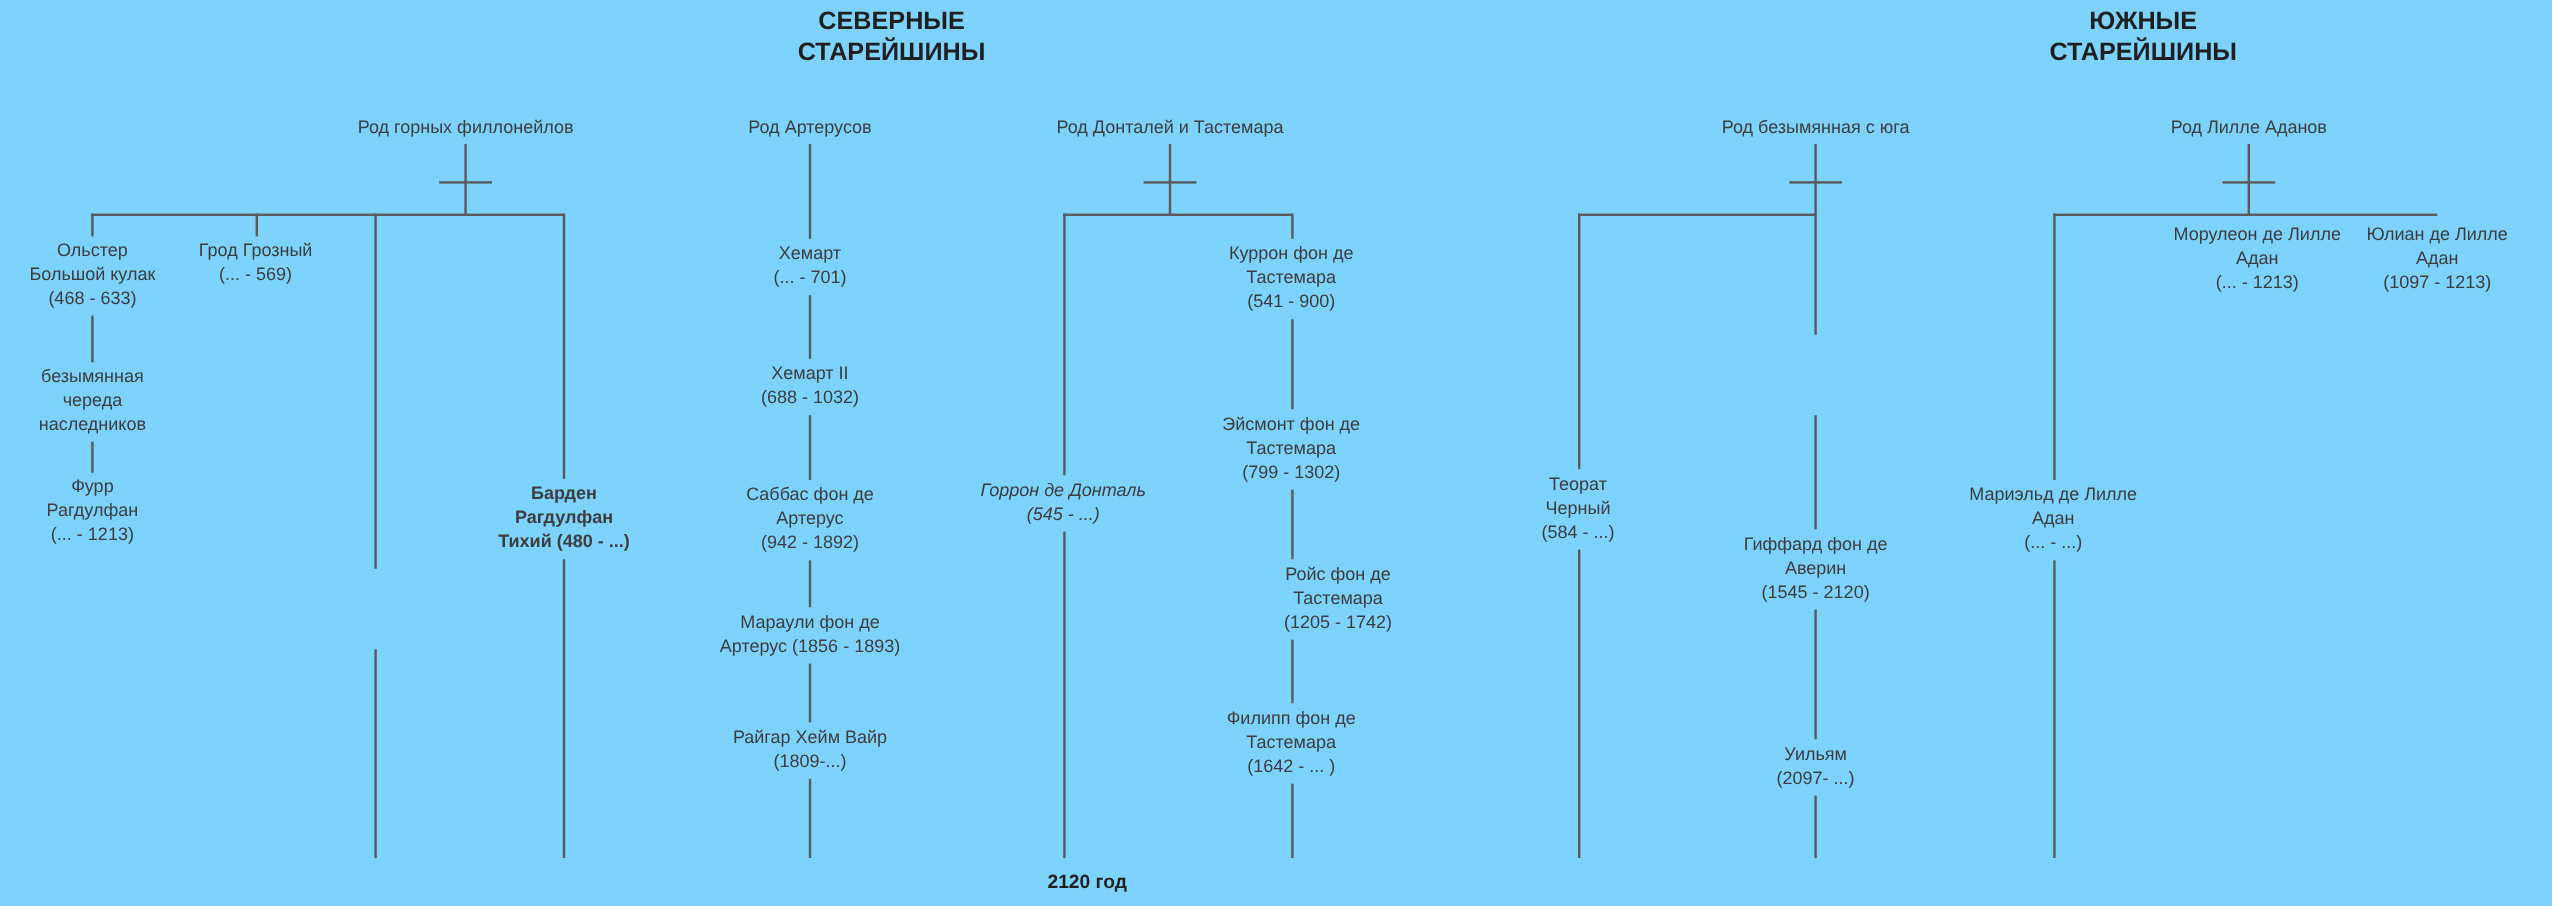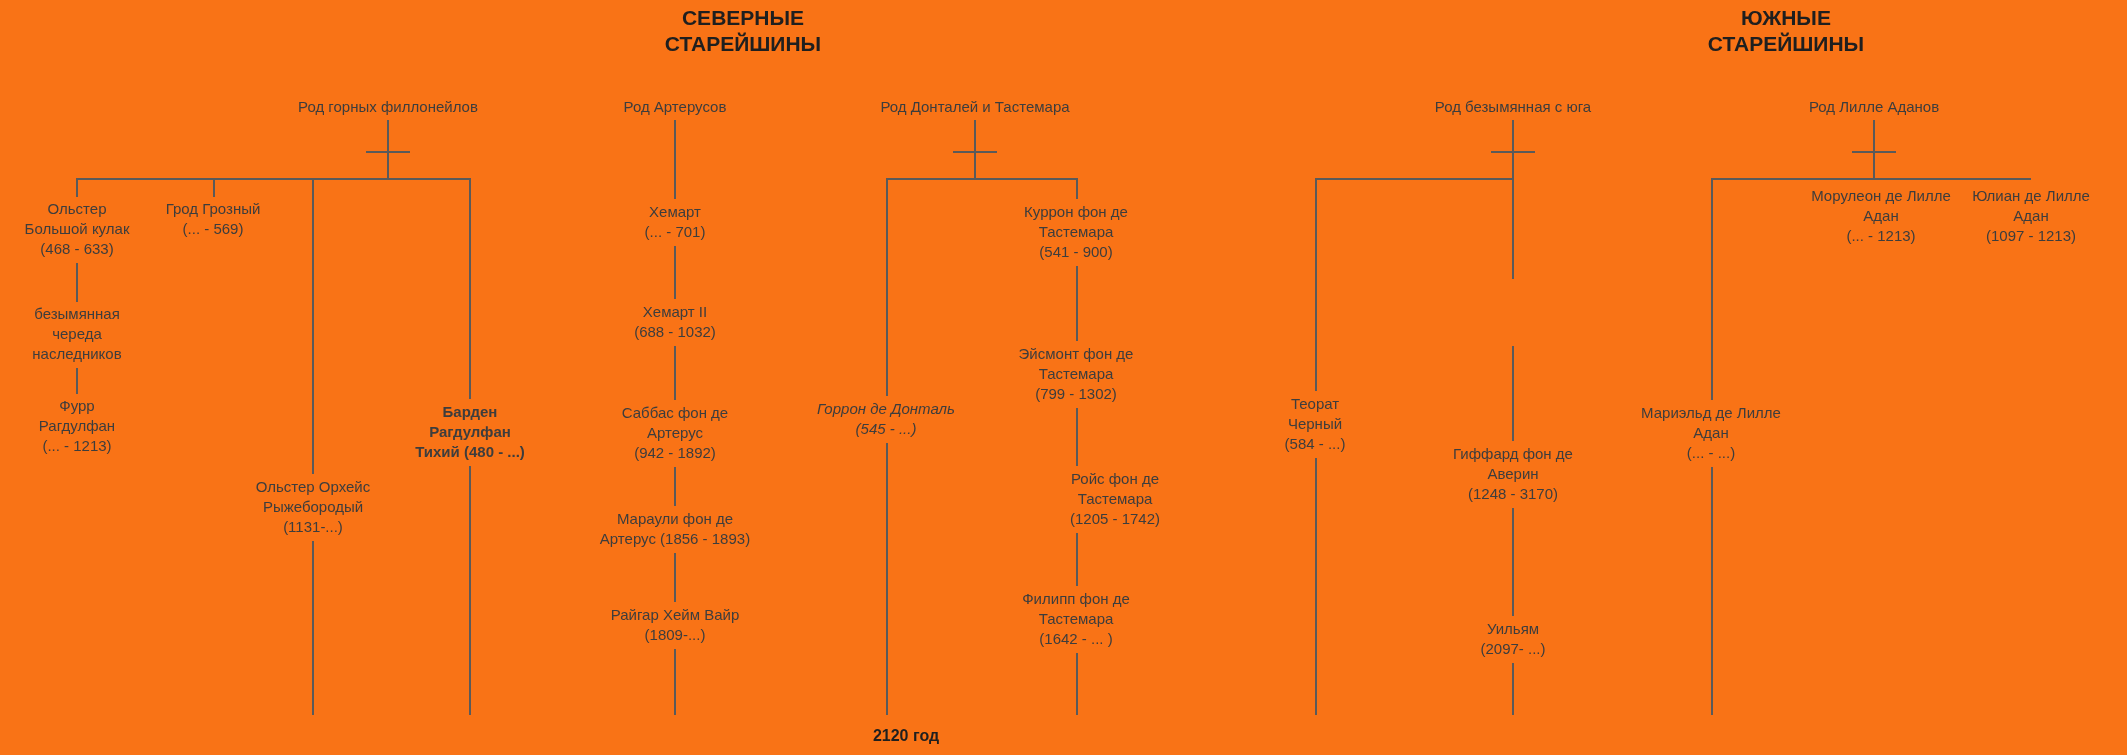--- a/index.html
+++ b/index.html
@@ -2,21 +2,21 @@
 <html><head>
 <meta charset="utf-8">
 <style>
   * { box-sizing: border-box; }
   html, body { margin: 0; padding: 0; background: #ffffff; }
   body { font-family: "Liberation Sans", sans-serif; }
   .canvas {
     position: relative;
     width: 2127px;
     height: 755px;
-    background: #f97316;
+    background: #7dd3fc;
     overflow: hidden;
     color: #3d3d3d;
   }
   .hdr {
     position: absolute;
     width: 300px;
     text-align: center;
     font-weight: bold;
     font-size: 21px;
     line-height: 26px;
@@ -74,23 +74,20 @@
   <div class="vl" style="left:76px; top:368px; height:26px;"></div>
   <div class="node" style="left:2px; top:396px; width:150px;">Фурр
 Рагдулфан
 (... - 1213)</div>
 
   <div class="vl" style="left:213px; top:178px; height:19px;"></div>
   <div class="node" style="left:138px; top:199px; width:150px;">Грод Грозный
 (... - 569)</div>
 
   <div class="vl" style="left:312px; top:178px; height:296px;"></div>
-  <div class="node" style="left:233px; top:477px; width:160px;">Ольстер Орхейс
-Рыжебородый
-(1131-...)</div>
   <div class="vl" style="left:312px; top:541px; height:174px;"></div>
 
   <div class="vl" style="left:469px; top:178px; height:221px;"></div>
   <div class="node" style="left:395px; top:402px; width:150px;font-weight:bold;">Барден
 Рагдулфан
 Тихий (480 - ...)</div>
   <div class="vl" style="left:469px; top:466px; height:249px;"></div>
 
   <div class="ttl" style="left:575px; top:97px; width:200px;">Род Артерусов</div>
   <div class="vl" style="left:674px; top:120px; height:79px;"></div>
@@ -147,21 +144,21 @@
   <div class="vl" style="left:1315px; top:178px; height:213px;"></div>
   <div class="node" style="left:1240px; top:394px; width:150px;">Теорат
 Черный
 (584 - ...)</div>
   <div class="vl" style="left:1315px; top:458px; height:257px;"></div>
 
   <div class="vl" style="left:1512px; top:178px; height:101px;"></div>
   <div class="vl" style="left:1512px; top:346px; height:95px;"></div>
   <div class="node" style="left:1438px; top:444px; width:150px;">Гиффард фон де
 Аверин
-(1248 - 3170)</div>
+(1545 - 2120)</div>
   <div class="vl" style="left:1512px; top:508px; height:108px;"></div>
   <div class="node" style="left:1438px; top:619px; width:150px;">Уильям
 (2097- ...)</div>
   <div class="vl" style="left:1512px; top:663px; height:52px;"></div>
 
   <div class="ttl" style="left:1774px; top:97px; width:200px;">Род Лилле Аданов</div>
   <div class="vl" style="left:1873px; top:120px; height:59px;"></div>
   <div class="hl" style="left:1852px; top:151px; width:44px;"></div>
   <div class="hl" style="left:1711px; top:178px; width:320px;"></div>
 

